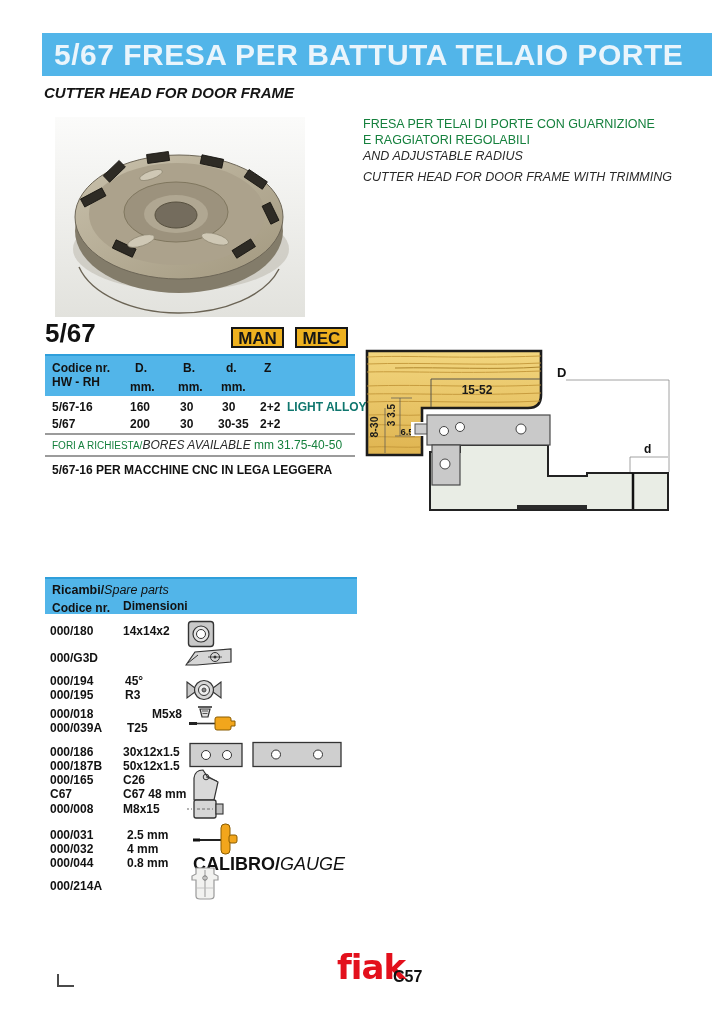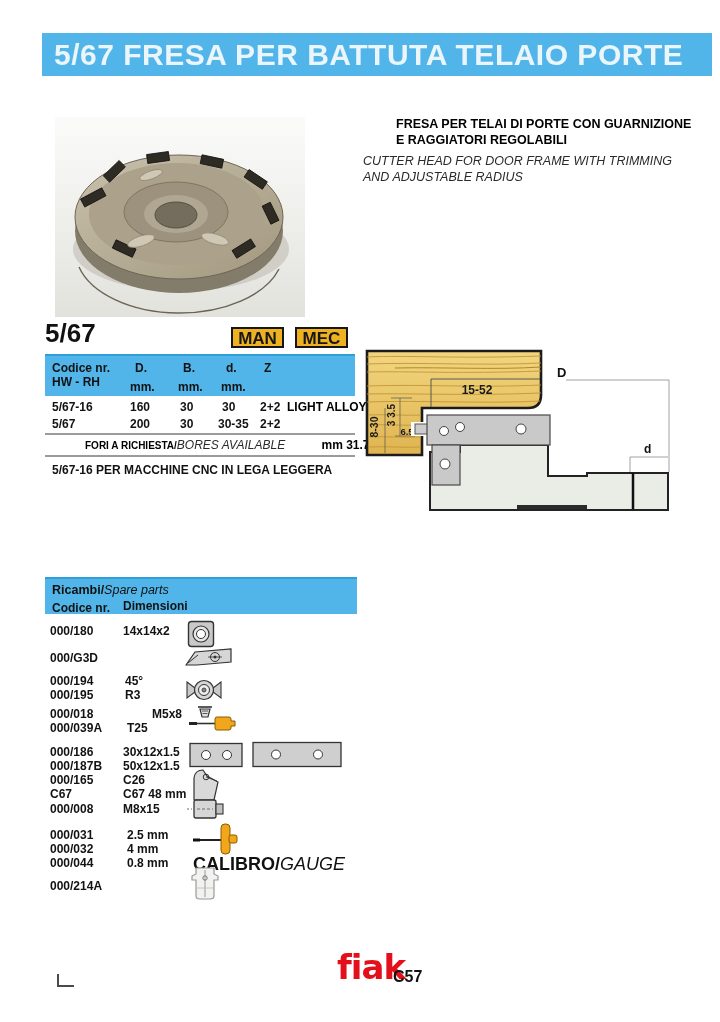--- a/index.html
+++ b/index.html
@@ -5,42 +5,43 @@
   html,body{margin:0;padding:0;background:#ffffff;}
   .page{position:relative;width:720px;height:1022px;background:#ffffff;overflow:hidden;
         font-family:"Liberation Sans","DejaVu Sans",sans-serif;color:#111;}
   .abs{position:absolute;}
   .t{position:absolute;font-size:12px;font-weight:bold;color:#121212;white-space:nowrap;line-height:14px;}
   .ti{position:absolute;font-size:12px;font-style:italic;color:#222;white-space:nowrap;line-height:14px;}
   .header-bar{position:absolute;left:42px;top:33px;width:670px;height:43px;background:#52b5e9;
               color:#eaf5fc;font-size:30px;font-weight:bold;line-height:43px;padding-left:12px;
               box-sizing:border-box;letter-spacing:0.5px;white-space:nowrap;}
   .subtitle{position:absolute;left:44px;top:84px;font-size:15px;font-style:italic;font-weight:bold;color:#151515;}
-  .intro-b{font-size:12.5px;font-weight:bold;color:#000000;line-height:16px;white-space:nowrap;margin-left:33px;}
+  .intro-b{font-size:12.5px;font-weight:normal;color:#15803d;line-height:16px;white-space:nowrap;}
   .intro-i{font-size:12.5px;font-style:italic;color:#2a2a2a;line-height:16px;white-space:nowrap;}
   .prod-code{position:absolute;left:45px;top:318px;font-size:26px;font-weight:bold;}
   .badge{position:absolute;top:327px;width:53px;height:21px;background:#eeb11f;border:2px solid #161616;
          box-sizing:border-box;text-align:center;font-weight:bold;font-size:17px;line-height:19px;color:#161616;}
   .blue-block{position:absolute;background:#52b5e9;border-top:2px solid #2f9fdb;box-sizing:border-box;}
   .rule{position:absolute;height:2px;background:#9b9b9b;}
-  .red{color:#000000;}
+  .red{color:#0f766e;}
   .photo-frame{position:absolute;left:55px;top:117px;width:250px;height:200px;}
   .logo{position:absolute;left:337px;top:947px;font-size:34px;font-weight:900;color:#e3101c;
         letter-spacing:-1px;font-family:"DejaVu Sans","Liberation Sans",sans-serif;}
   .pageref{position:absolute;left:393px;top:968px;font-size:16px;font-weight:bold;color:#111;}
   .cropmark{position:absolute;left:57px;top:974px;width:15px;height:11px;
             border-left:2px solid #4a4a4a;border-bottom:2px solid #4a4a4a;}
   svg text{font-family:"Liberation Sans","DejaVu Sans",sans-serif;}
 </style>
 </head>
 <body>
 
 <div class="page">
 
   <div class="header-bar">5/67 FRESA PER BATTUTA TELAIO PORTE</div>
+  <div class="subtitle">CUTTER HEAD FOR DOOR FRAME</div>
 
   <div class="photo-frame">
     <svg width="250" height="200" viewBox="0 0 250 200">
       <defs>
         <linearGradient id="pbg" x1="0" y1="0" x2="0" y2="1">
           <stop offset="0" stop-color="#fbfbfa"></stop>
             <stop offset="1" stop-color="#e2e2dd"></stop>
         </linearGradient>
         <linearGradient id="dface" x1="0" y1="0" x2="1" y2="1">
           <stop offset="0" stop-color="#c9c1ac"></stop>
@@ -70,22 +71,22 @@
         <ellipse cx="160" cy="122" rx="14" ry="5" transform="rotate(16 160 122)"></ellipse>
         <ellipse cx="96" cy="58" rx="12" ry="4" transform="rotate(-20 96 58)"></ellipse>
       </g>
       <path d="M24,150 a104,62 0 0 0 200,2" fill="none" stroke="#6b6455" stroke-width="1.4"></path>
     </svg>
   </div>
 
   <div class="abs" style="left:363px;top:116px;">
     <div class="intro-b">FRESA PER TELAI DI PORTE CON GUARNIZIONE</div>
     <div class="intro-b">E RAGGIATORI REGOLABILI</div>
+    <div class="intro-i">AND ADJUSTABLE RADIUS</div>
     <div class="intro-i" style="margin-top:5px;">CUTTER HEAD FOR DOOR FRAME WITH TRIMMING</div>
-    <div class="intro-i">AND ADJUSTABLE RADIUS</div>
   </div>
 
   <div class="prod-code">5/67</div>
   <div class="badge" style="left:231px;">MAN</div>
   <div class="badge" style="left:295px;">MEC</div>
 
   <div class="blue-block" style="left:45px;top:354px;width:310px;height:42px;">
     <span class="t" style="left:7px;top:5px;">Codice nr.</span>
     <span class="t" style="left:7px;top:19px;">HW - RH</span>
     <span class="t" style="left:90px;top:5px;">D.</span>

